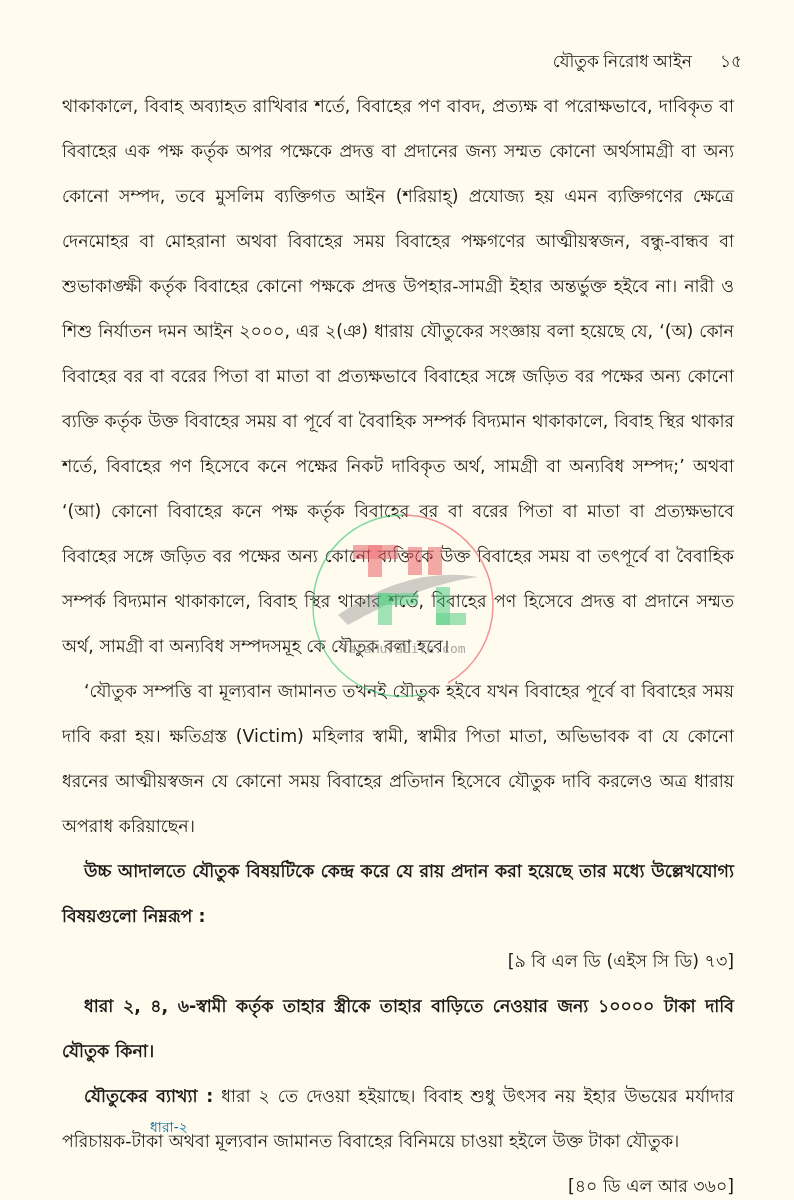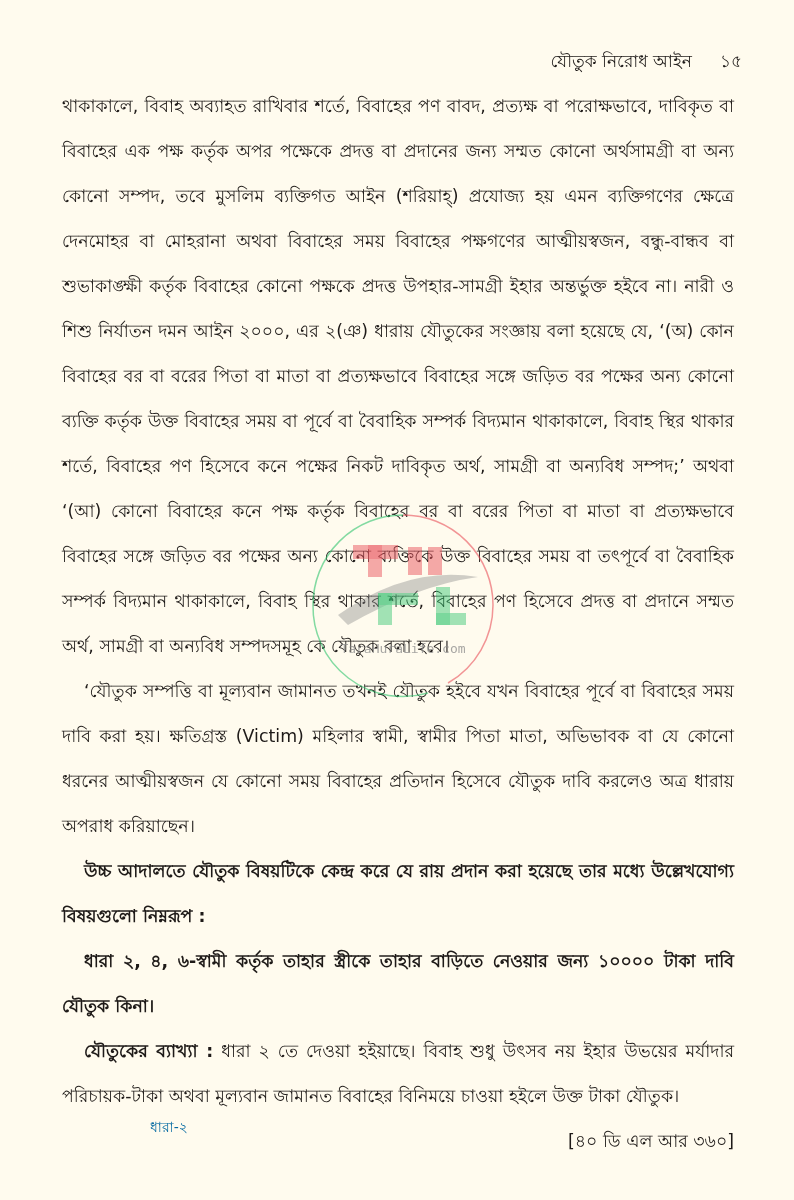--- a/index.html
+++ b/index.html
@@ -7,20 +7,21 @@
     width: 794px; height: 1200px; overflow: hidden;
     background: #fffbee;
     font-family: "DejaVu Sans", sans-serif;
     color: #1e1a18;
     position: relative;
   }
   .page-header {
     position: absolute; top: 48px; right: 52px; left: 60px;
     display: flex; justify-content: flex-end; align-items: baseline;
     font-size: 17px;
+    font-family: Liberation Serif, serif;
   }
   .running-title { margin-right: 28px; }
   .page-number { font-size: 17px; }
   .body-text {
     position: absolute; top: 84px; left: 62px; width: 672px;
     font-size: 17.4px; line-height: 45px;
     text-align: justify;
   }
   .para { margin: 0; text-align: justify; text-align-last: left; }
   .indent { text-indent: 22px; }
@@ -46,20 +47,21 @@
 
 <div class="page-header">
   <span class="running-title">যৌতুক নিরোধ আইন</span>
   <span class="page-number">১৫</span>
 </div>
 
 <div class="body-text">
   <p class="para">থাকাকালে, বিবাহ অব্যাহত রাখিবার শর্তে, বিবাহের পণ বাবদ, প্রত্যক্ষ বা পরোক্ষভাবে, দাবিকৃত বা বিবাহের এক পক্ষ কর্তৃক অপর পক্ষেকে প্রদত্ত বা প্রদানের জন্য সম্মত কোনো অর্থসামগ্রী বা অন্য কোনো সম্পদ, তবে মুসলিম ব্যক্তিগত আইন (শরিয়াহ্) প্রযোজ্য হয় এমন ব্যক্তিগণের ক্ষেত্রে দেনমোহর বা মোহরানা অথবা বিবাহের সময় বিবাহের পক্ষগণের আত্মীয়স্বজন, বন্ধু-বান্ধব বা শুভাকাঙ্ক্ষী কর্তৃক বিবাহের কোনো পক্ষকে প্রদত্ত উপহার-সামগ্রী ইহার অন্তর্ভুক্ত হইবে না। নারী ও শিশু নির্যাতন দমন আইন ২০০০, এর ২(ঞ) ধারায় যৌতুকের সংজ্ঞায় বলা হয়েছে যে, ‘(অ) কোন বিবাহের বর বা বরের পিতা বা মাতা বা প্রত্যক্ষভাবে বিবাহের সঙ্গে জড়িত বর পক্ষের অন্য কোনো ব্যক্তি কর্তৃক উক্ত বিবাহের সময় বা পূর্বে বা বৈবাহিক সম্পর্ক বিদ্যমান থাকাকালে, বিবাহ স্থির থাকার শর্তে, বিবাহের পণ হিসেবে কনে পক্ষের নিকট দাবিকৃত অর্থ, সামগ্রী বা অন্যবিধ সম্পদ;’ অথবা ‘(আ) কোনো বিবাহের কনে পক্ষ কর্তৃক বিবাহের বর বা বরের পিতা বা মাতা বা প্রত্যক্ষভাবে বিবাহের সঙ্গে জড়িত বর পক্ষের অন্য কোনো ব্যক্তিকে উক্ত বিবাহের সময় বা তৎপূর্বে বা বৈবাহিক সম্পর্ক বিদ্যমান থাকাকালে, বিবাহ স্থির থাকার শর্তে, বিবাহের পণ হিসেবে প্রদত্ত বা প্রদানে সম্মত অর্থ, সামগ্রী বা অন্যবিধ সম্পদসমূহ কে যৌতুক বলা হবে।</p>
   <p class="para indent">‘যৌতুক সম্পত্তি বা মূল্যবান জামানত তখনই যৌতুক হইবে যখন বিবাহের পূর্বে বা বিবাহের সময় দাবি করা হয়। ক্ষতিগ্রস্ত (Victim) মহিলার স্বামী, স্বামীর পিতা মাতা, অভিভাবক বা যে কোনো ধরনের আত্মীয়স্বজন যে কোনো সময় বিবাহের প্রতিদান হিসেবে যৌতুক দাবি করলেও অত্র ধারায় অপরাধ করিয়াছেন।</p>
   <p class="para indent bold">উচ্চ আদালতে যৌতুক বিষয়টিকে কেন্দ্র করে যে রায় প্রদান করা হয়েছে তার মধ্যে উল্লেখযোগ্য বিষয়গুলো নিম্নরূপ :</p>
+  <p class="citation">[৯ বি এল ডি (এইস সি ডি) ৭৩]</p>
   <p class="para indent bold">ধারা ২, ৪, ৬-স্বামী কর্তৃক তাহার স্ত্রীকে তাহার বাড়িতে নেওয়ার জন্য ১০০০০ টাকা দাবি যৌতুক কিনা।</p>
   <p class="para indent"><span class="bold">যৌতুকের ব্যাখ্যা :</span><span> ধারা ২ তে দেওয়া হইয়াছে। বিবাহ শুধু উৎসব নয় ইহার উভয়ের মর্যাদার পরিচায়ক-টাকা অথবা মূল্যবান জামানত বিবাহের বিনিময়ে চাওয়া হইলে উক্ত টাকা যৌতুক।</span></p>
   <p class="citation">[৪০ ডি এল আর ৩৬০]</p>
 </div>
 
 <div class="watermark">
   <svg width="270" height="200" viewBox="0 0 270 200">
     <path d="M135 10 A90 90 0 0 1 225 100 A90 90 0 0 1 180 178" fill="none" stroke="#e8505a" stroke-width="1.5" opacity="0.8"></path>
     <path d="M135 10 A90 90 0 0 0 45 100 A90 90 0 0 0 160 188" fill="none" stroke="#2fc46e" stroke-width="1.5" opacity="0.8"></path>
     <rect x="85" y="40" width="45" height="14" fill="#e8505a" opacity="0.65"></rect>

